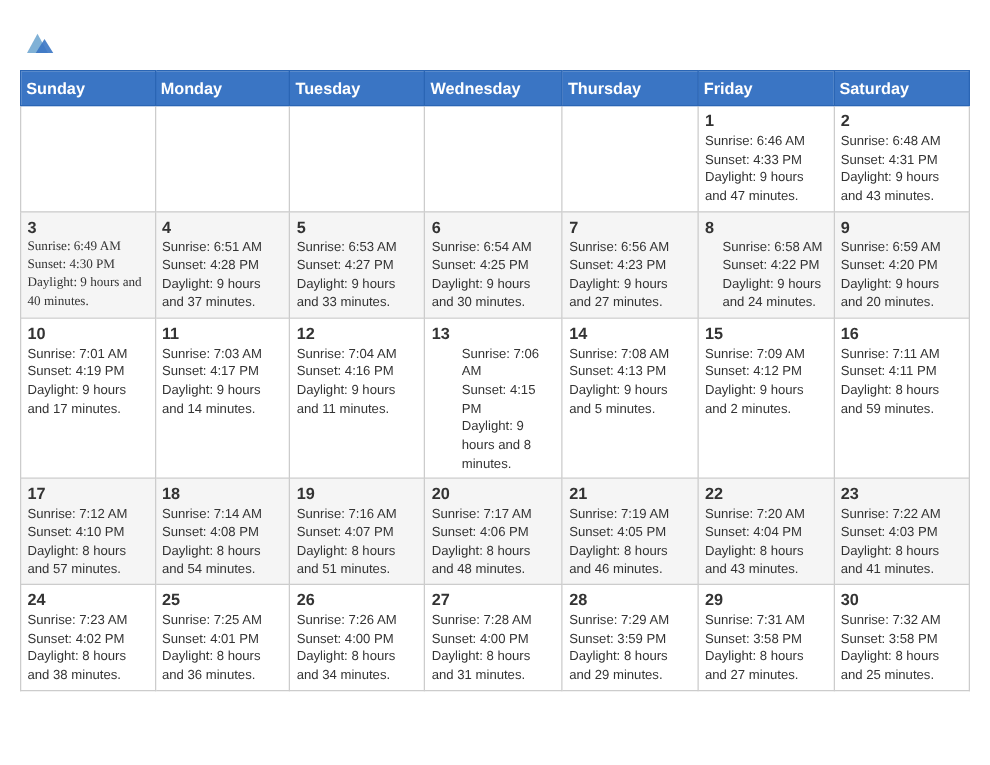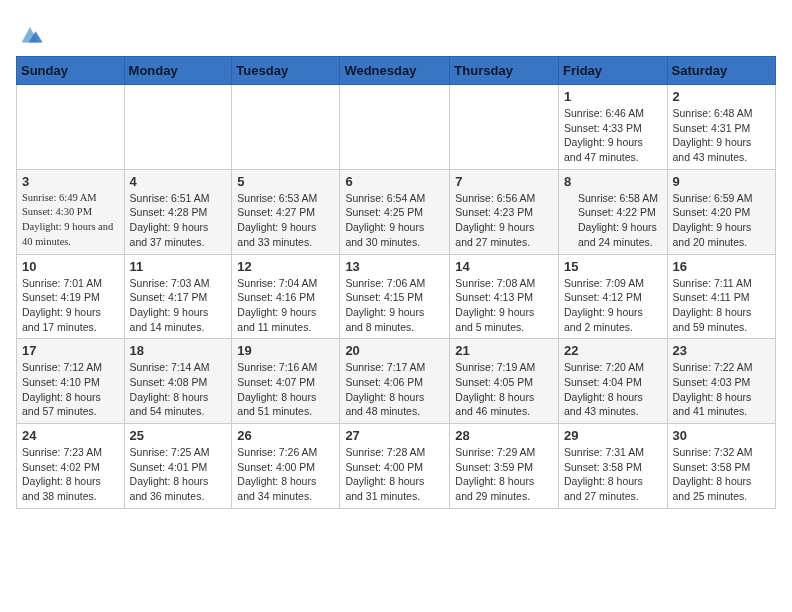--- a/index.html
+++ b/index.html
@@ -53,21 +53,21 @@
       font-size: 16px;
       color: #555;
     }
     .calendar-table {
       width: 100%;
       border-collapse: collapse;
       border: 1px solid #ccc;
     }
     .calendar-table th {
       background-color: #3a75c4;
-      color: #0f172a;
+      color: #ffffff;
       font-size: 13px;
       font-weight: bold;
       padding: 6px 4px;
       text-align: left;
       border: 1px solid #2a65b4;
     }
     .calendar-table td {
       border: 1px solid #ccc;
       vertical-align: top;
       padding: 4px 5px;
@@ -207,21 +207,21 @@
 Daylight: 9 hours and 14 minutes.</div>
         </td>
         <td>
           <span class="day-number">12</span>
           <div class="day-info" style="white-space: pre-line;">Sunrise: 7:04 AM
 Sunset: 4:16 PM
 Daylight: 9 hours and 11 minutes.</div>
         </td>
         <td>
           <span class="day-number">13</span>
-          <div class="day-info" style="white-space: pre-line;">Sunrise: 7:06 AM
+          <div class="day-info" style="white-space: pre-line; margin-left: 24px;">Sunrise: 7:06 AM
 Sunset: 4:15 PM
 Daylight: 9 hours and 8 minutes.</div>
         </td>
         <td>
           <span class="day-number">14</span>
           <div class="day-info" style="white-space: pre-line;">Sunrise: 7:08 AM
 Sunset: 4:13 PM
 Daylight: 9 hours and 5 minutes.</div>
         </td>
         <td>

